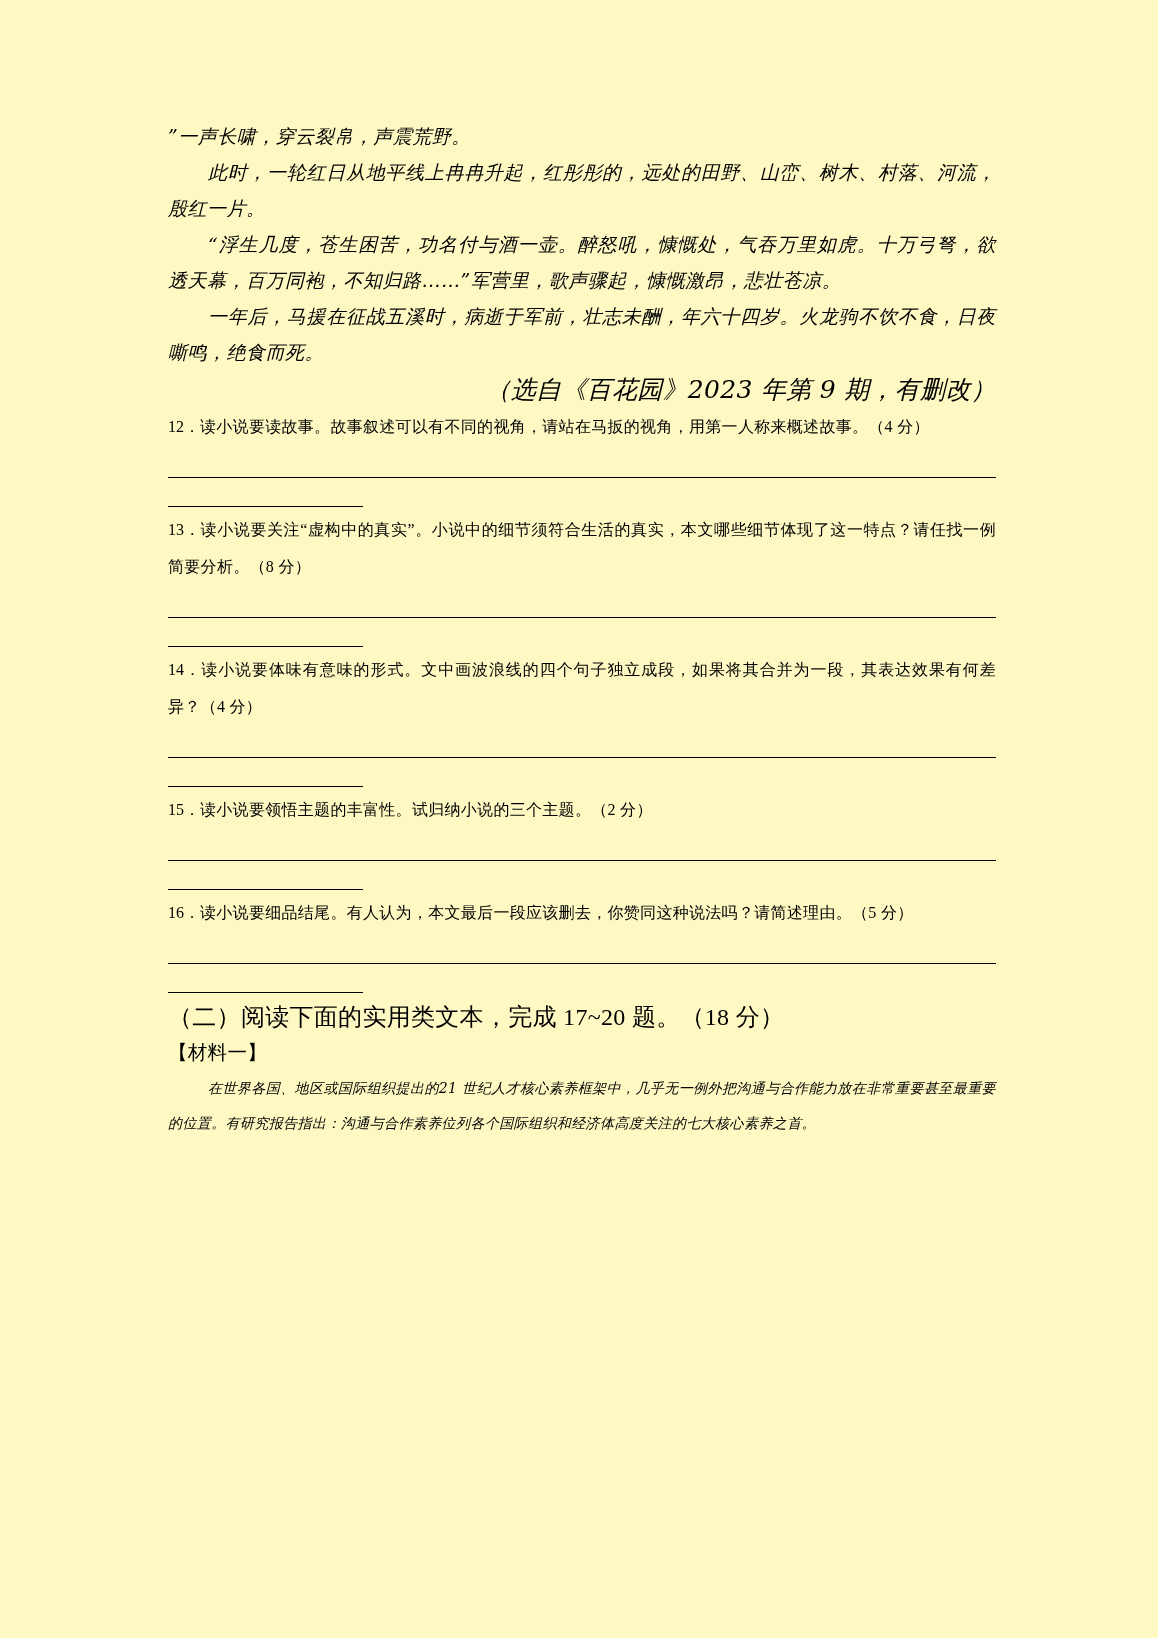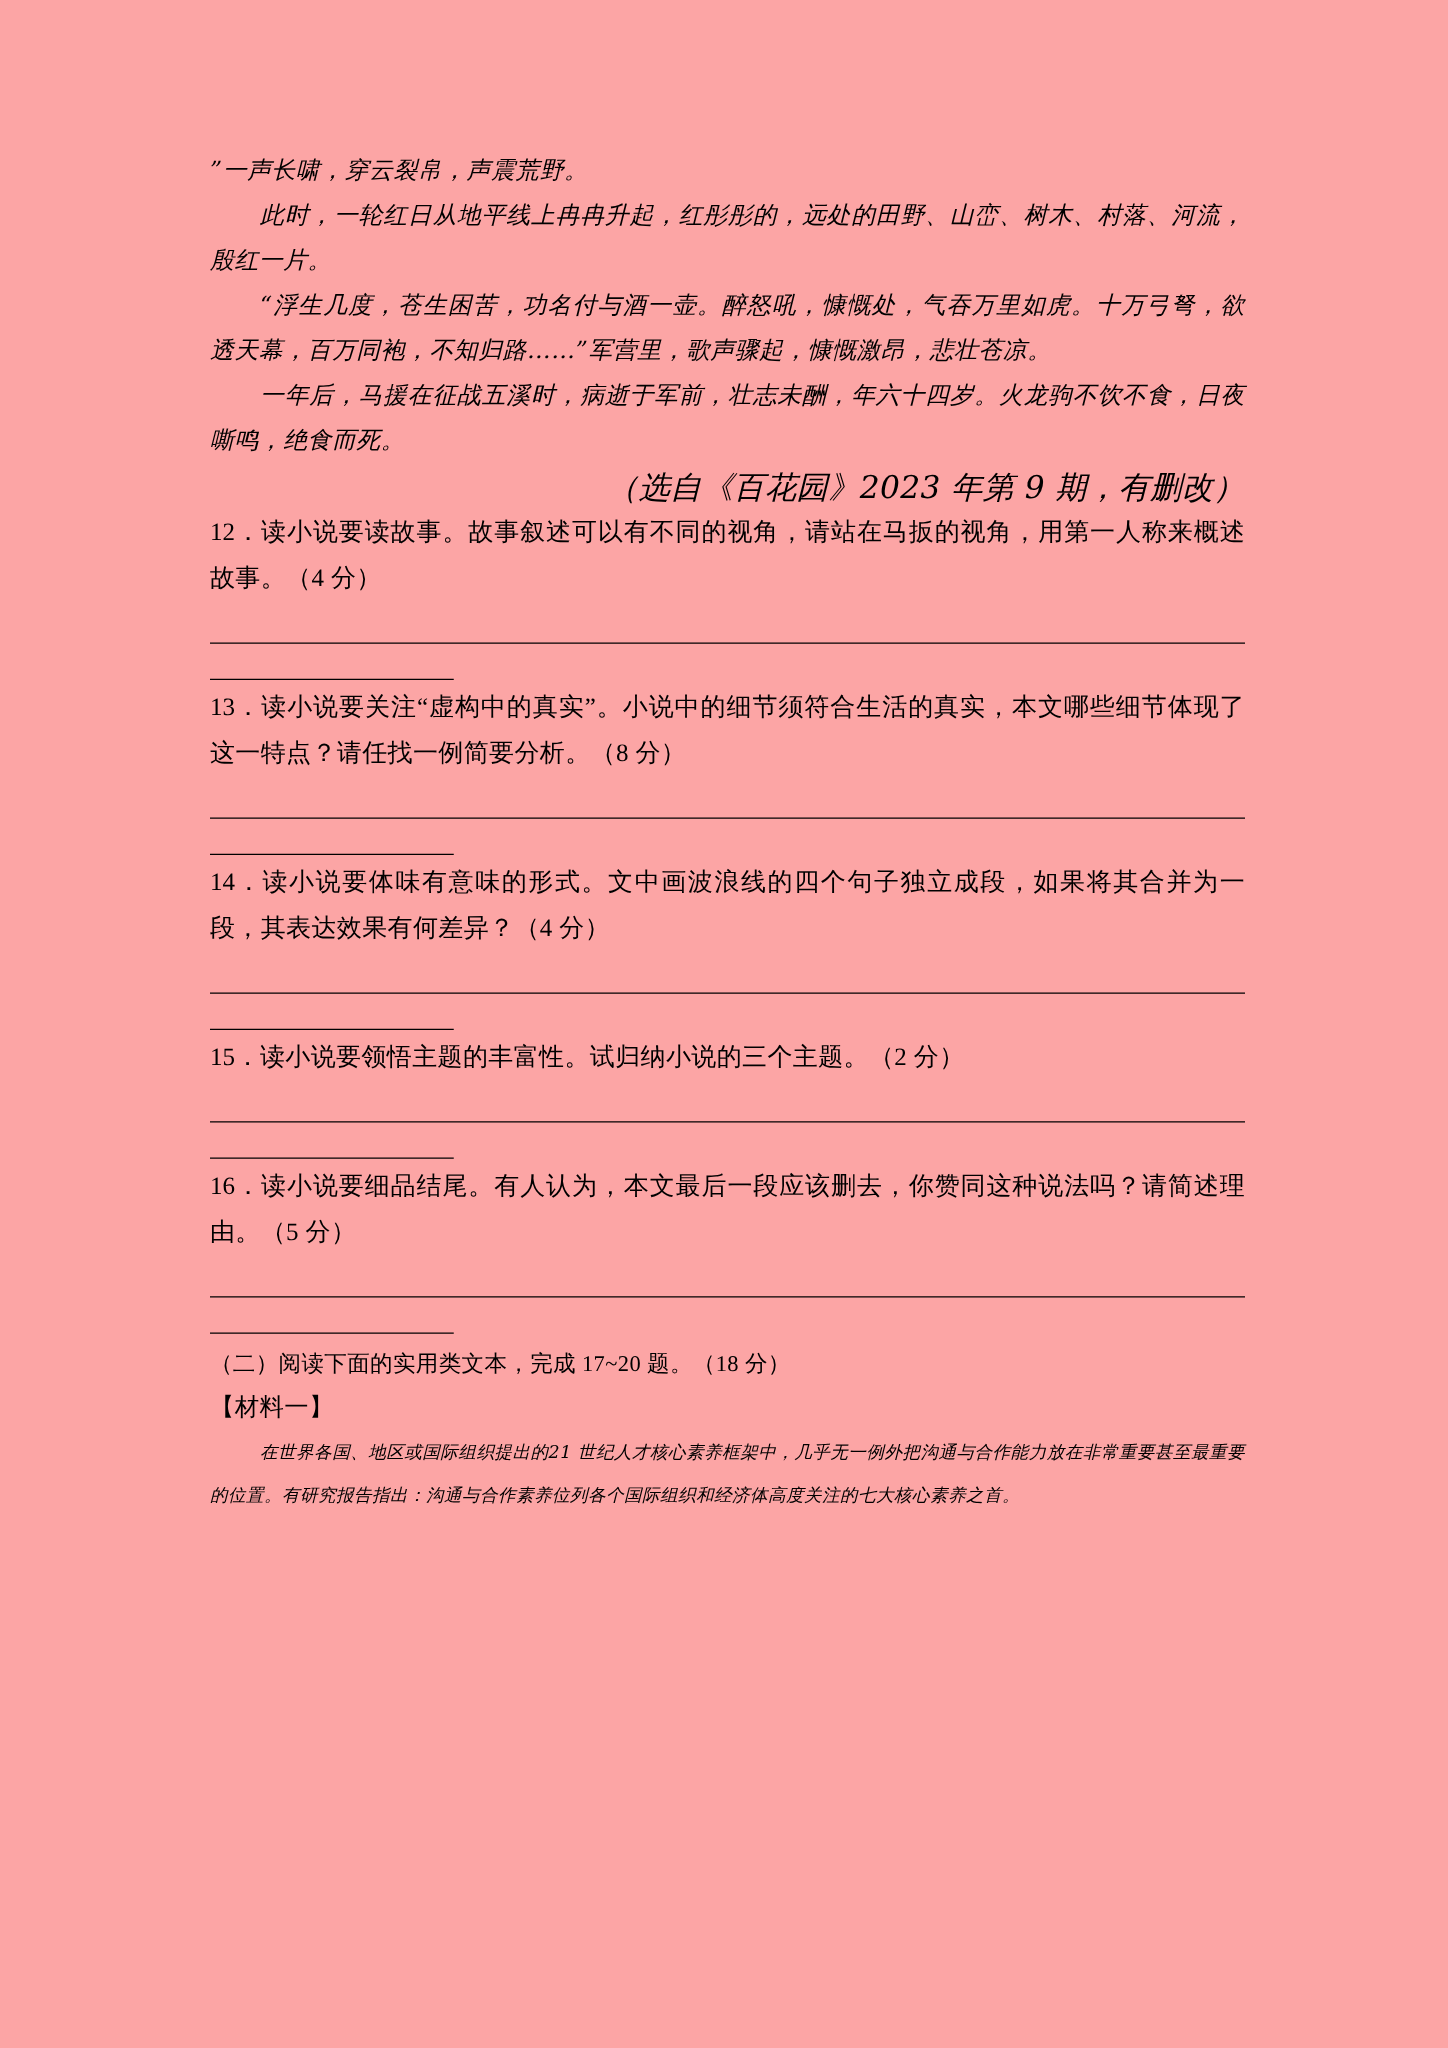--- a/index.html
+++ b/index.html
@@ -9,21 +9,21 @@
   }
   body {
     font-family: "Liberation Serif", "DejaVu Serif", serif;
     color: #000000;
   }
   .page {
     position: relative;
     width: 1158px;
     height: 1638px;
     margin: 0 auto;
-    background: #fca5a5;
+    background: #fef9c3;
     box-sizing: border-box;
     padding: 118px 100px 40px 168px;
     overflow: hidden;
   }
   .doc {
     width: 828px;
   }
   p {
     margin: 0;
     font-size: 19.5px;
@@ -41,41 +41,41 @@
     text-indent: 40px;
   }
   .right {
     text-align: right;
     font-family: "DejaVu Serif", "Liberation Serif", serif;
     font-style: italic;
     font-size: 25px;
     margin-top: 2px;
   }
   .q {
-    font-size: 20px;
+    font-size: 16px;
     line-height: 37px;
   }
   .q-num {
     letter-spacing: 0px;
   }
   .answer-lines {
     margin: 4px 0 4px 0;
   }
   .aline {
     border-bottom: 1px solid #000;
     height: 28px;
   }
   .aline.short {
     width: 195px;
   }
   .aline.full {
     width: 828px;
   }
   .section-head {
-    font-size: 18px;
+    font-size: 24px;
     line-height: 36px;
     margin-top: 6px;
   }
   .material-head {
     font-size: 19.5px;
     line-height: 36px;
   }
   .body-cn {
     font-family: "DejaVu Serif", "Liberation Serif", serif;
     font-style: italic;

